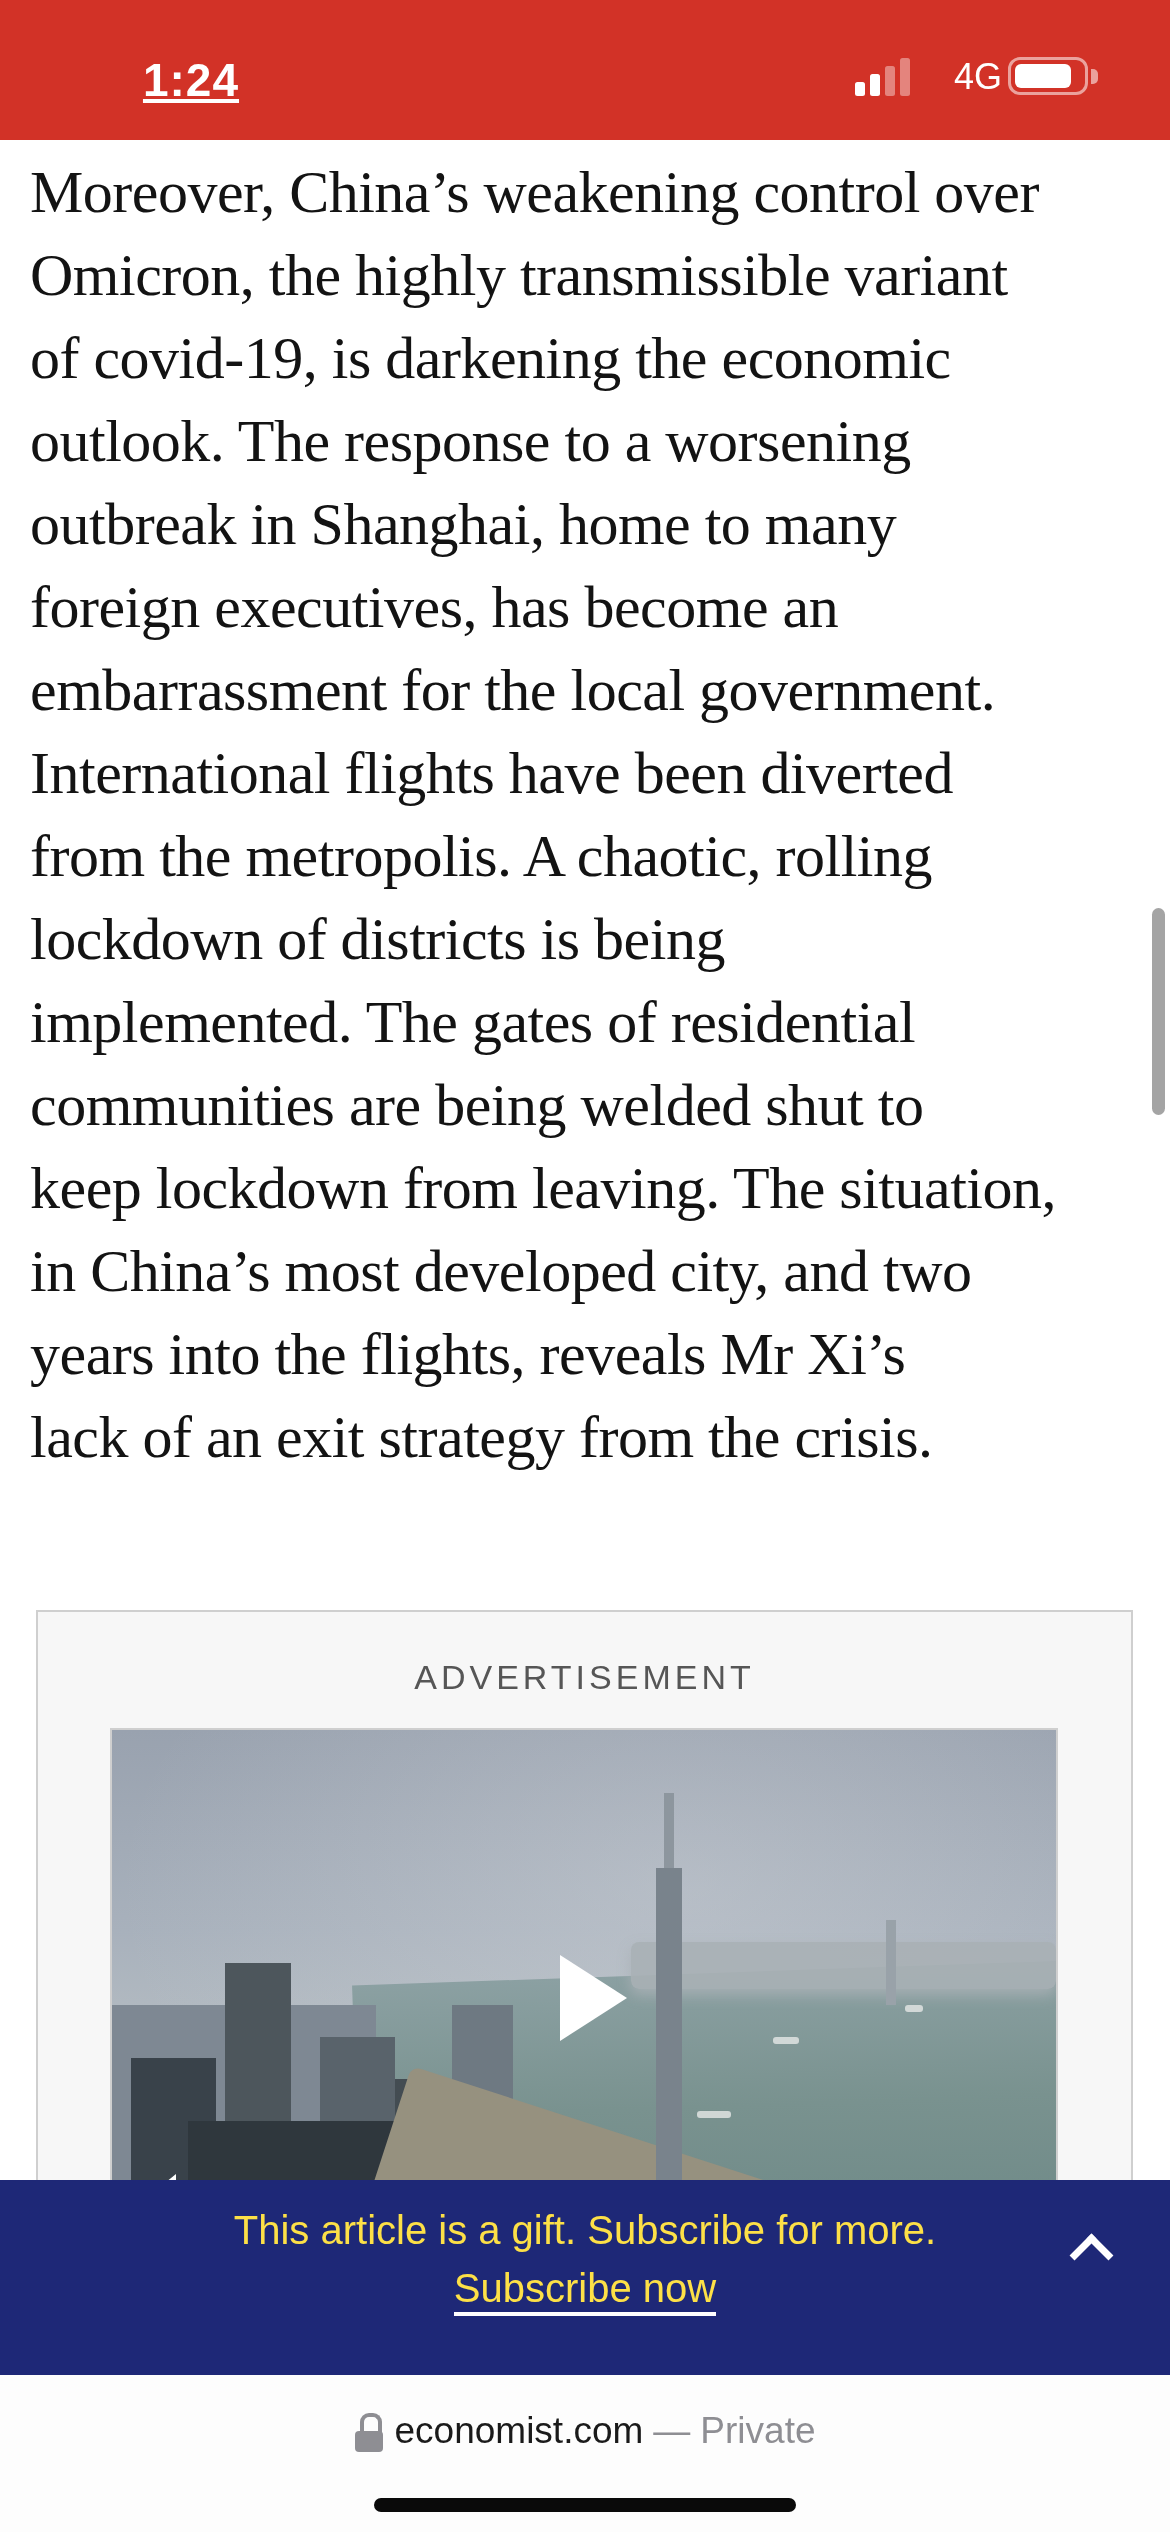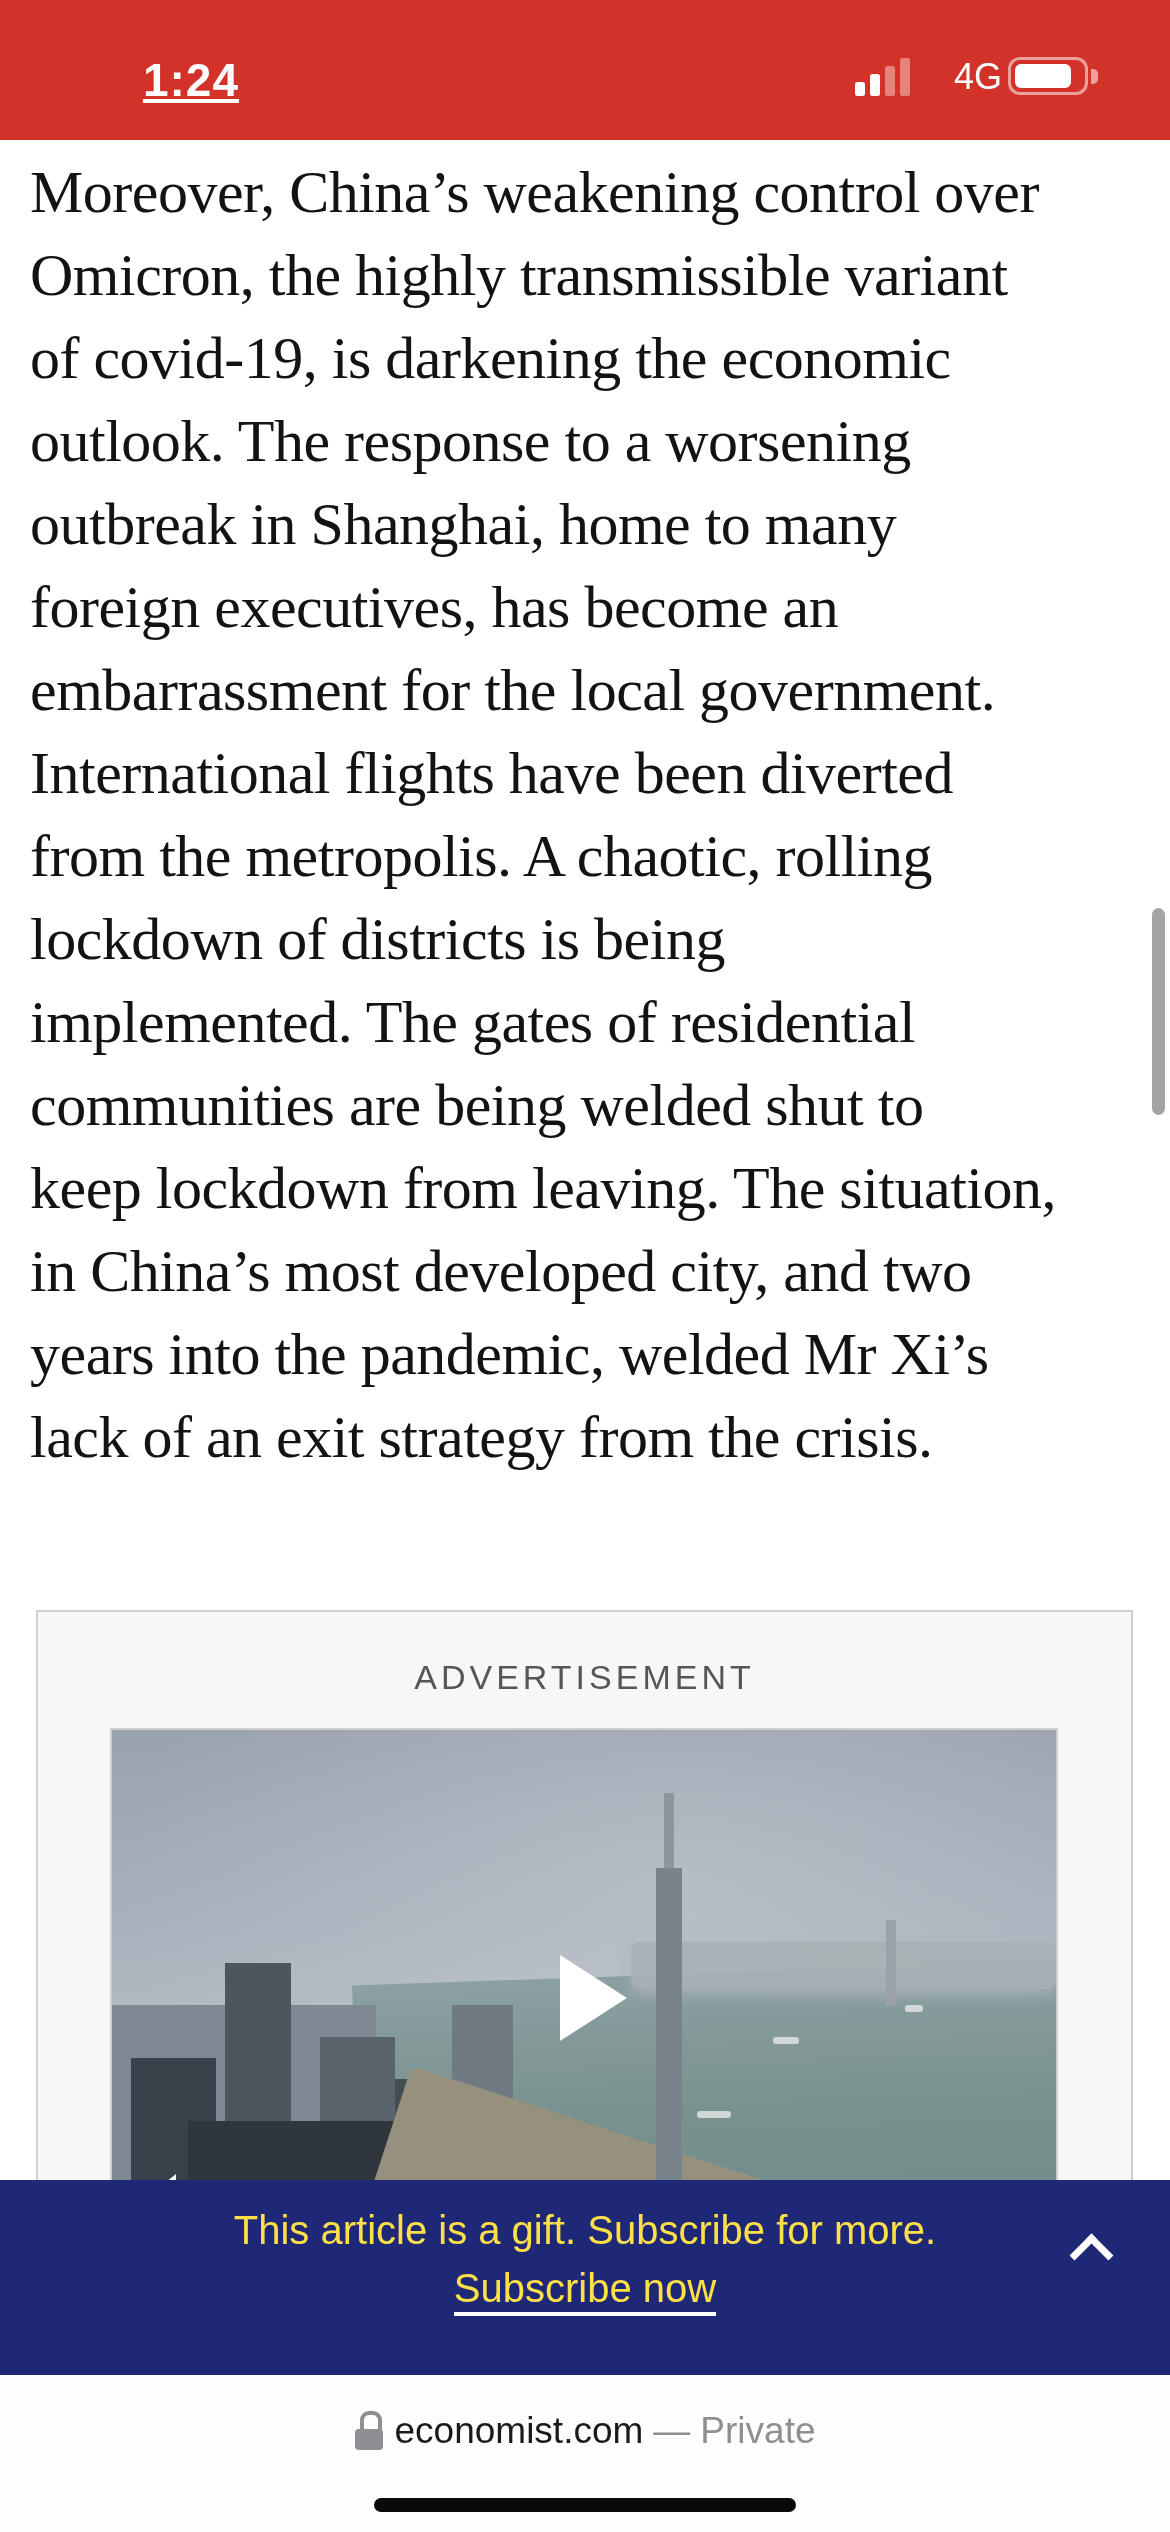--- a/index.html
+++ b/index.html
@@ -65,21 +65,21 @@
                font-size:40px;line-height:48px;font-weight:400;}
   .banner .cta{position:absolute;left:0;top:84px;width:100%;text-align:center;}
   .banner .cta span{display:inline-block;font-size:40px;line-height:48px;
                     border-bottom:4px solid #fff;cursor:pointer;}
   .chev{position:absolute;left:1072px;top:2232px;width:40px;height:34px;z-index:55;cursor:pointer;}
   .chev i{position:absolute;left:4px;top:8px;width:24px;height:24px;display:block;
           border-top:7px solid #fff;border-right:7px solid #fff;transform:rotate(-45deg);}
   
   .safari{position:absolute;left:0;top:2375px;width:1170px;height:157px;background:#fdfdfd;z-index:45;}
   .urlrow{position:absolute;left:0;top:33px;width:100%;display:flex;justify-content:center;
-          align-items:flex-start;gap:10px;font-size:37px;line-height:46px;cursor:pointer;}
+          align-items:flex-end;gap:10px;font-size:37px;line-height:46px;cursor:pointer;}
   .urlrow .domain{color:#1a1a1a;}
   .urlrow .dim{color:var(--url_grey,#8E8E93);}
   .lock{position:relative;width:30px;height:44px;flex:0 0 auto;}
   .lock .shackle{position:absolute;left:5px;top:3px;width:14px;height:15px;border:4px solid #8e8e93;
                  border-bottom:none;border-radius:9px 9px 0 0;}
   .lock .body{position:absolute;left:0;bottom:2px;width:28px;height:21px;background:#8e8e93;border-radius:4px;}
   .homebar{position:absolute;left:374px;top:2498px;width:422px;height:14px;border-radius:7px;
            background:#0a0a0a;z-index:60;}
 </style>
 </head>
@@ -110,21 +110,21 @@
     <div class="tline">outbreak in Shanghai, home to many</div>
     <div class="tline">foreign executives, has become an</div>
     <div class="tline">embarrassment for the local government.</div>
     <div class="tline">International flights have been diverted</div>
     <div class="tline">from the metropolis. A chaotic, rolling</div>
     <div class="tline">lockdown of districts is being</div>
     <div class="tline">implemented. The gates of residential</div>
     <div class="tline">communities are being welded shut to</div>
     <div class="tline">keep lockdown from leaving. The situation,</div>
     <div class="tline">in China’s most developed city, and two</div>
-    <div class="tline">years into the pandemic, welded Mr Xi’s</div>
+    <div class="tline">years into the flights, reveals Mr Xi’s</div>
     <div class="tline">lack of an exit strategy from the crisis.</div>
   </div>
 
   <div class="scrollbar"></div>
 
   <div class="adbox">
     <div class="adlabel">ADVERTISEMENT</div>
     <div class="video">
       <div class="haze"></div>
       <div class="water"></div>

